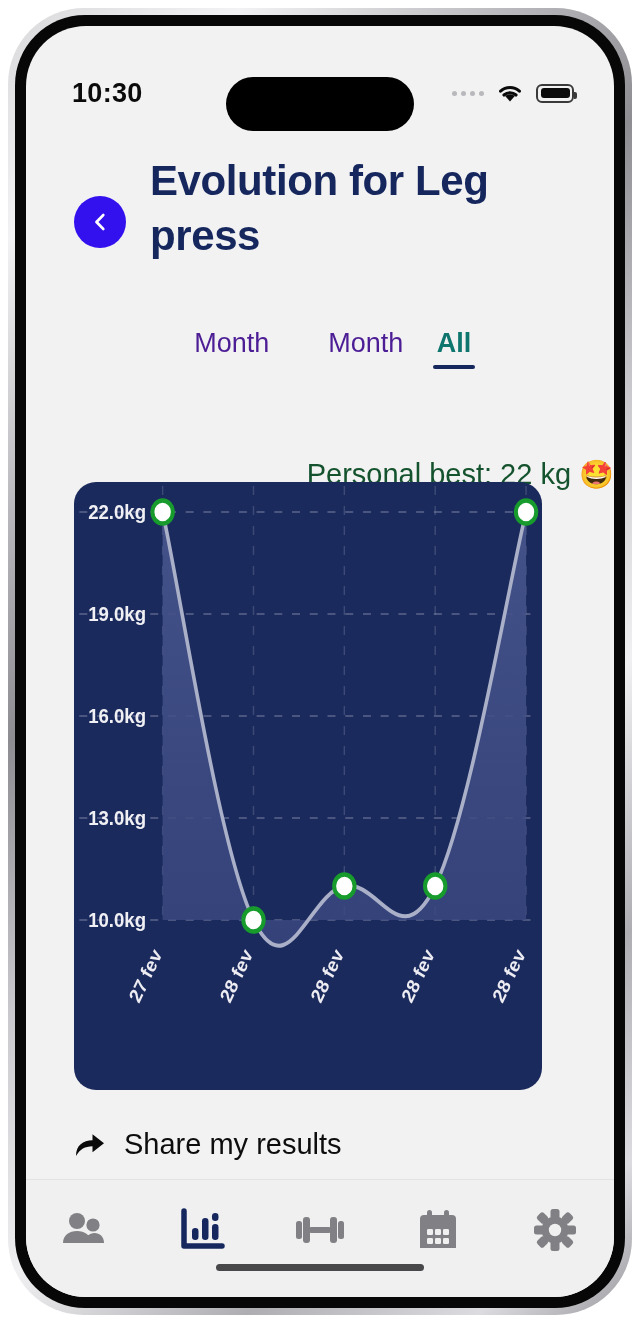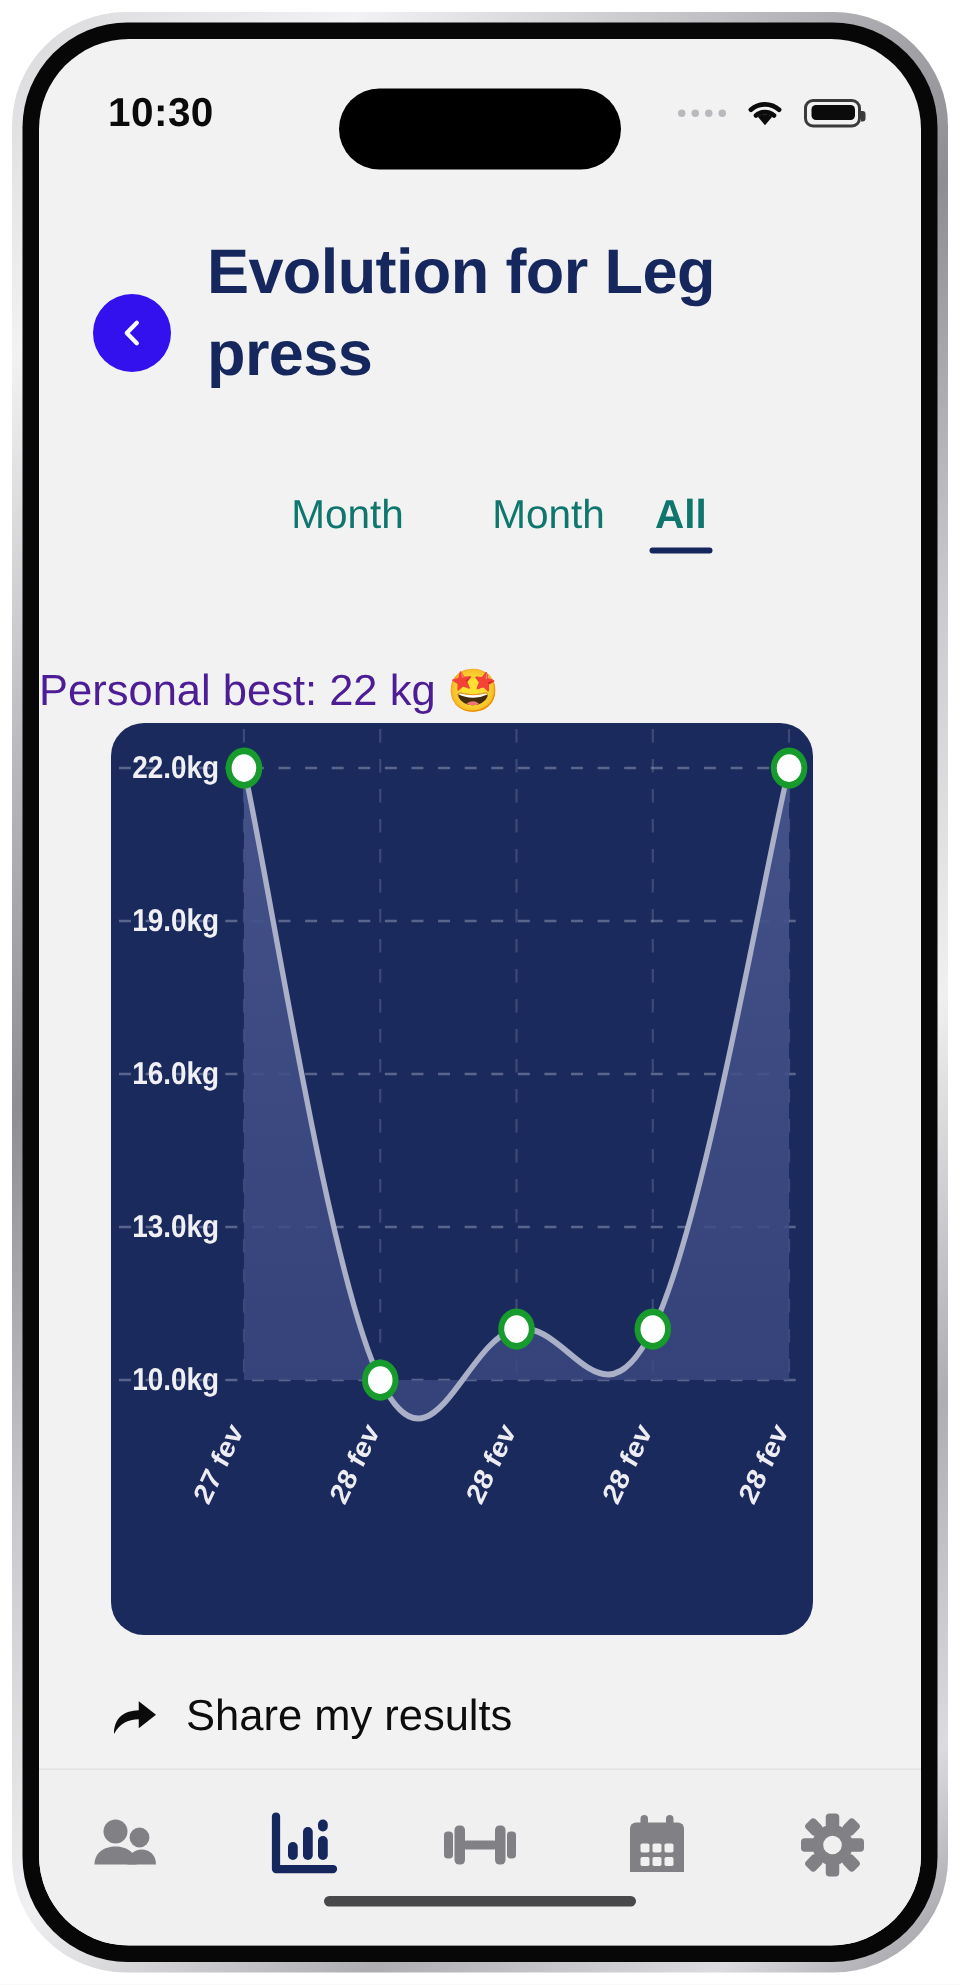--- a/index.html
+++ b/index.html
@@ -23,21 +23,21 @@
     width:100%; height:100%; border-radius:70px; background:#070707;
     padding:11px;
   }
   #phone-screen{
     width:100%; height:100%; border-radius:60px; background:#f2f2f2;
     overflow:hidden; position:relative;
   }
 
   
   #status-bar{
-    position:absolute; top:0; left:0; right:0; height:92px;
+    position:absolute; top:18px; left:0; right:0; height:92px;
     display:flex; align-items:center; justify-content:space-between;
     padding:0 38px;
   }
   #status-time{
     font-size:27px; font-weight:600; color:#0b0b0b; letter-spacing:.3px;
     margin-left:8px; margin-top:6px;
   }
   #dynamic-island{
     position:absolute; left:50%; transform:translateX(-50%); top:33px;
     width:188px; height:54px; border-radius:27px; background:#000;
@@ -50,53 +50,53 @@
     padding:2.5px; display:flex; position:relative;
   }
   #battery-shell::after{
     content:""; position:absolute; right:-5px; top:6px; width:3px; height:7px;
     background:#3a3a3a; border-radius:0 2px 2px 0;
   }
   #battery-level{ flex:1; background:#0b0b0b; border-radius:3px; }
 
   
   #header{
-    position:absolute; top:128px; left:0; right:0;
+    position:absolute; top:128px; left:12px; right:0;
     display:flex; align-items:flex-start; padding:0 36px;
   }
   #back-button{
     width:52px;height:52px;border-radius:50%;background:#3311ee;
     display:flex;align-items:center;justify-content:center;flex:0 0 auto;
     margin-top:42px; cursor:pointer; border:none;
   }
   #page-title{
     font-size:42px; font-weight:bold; color:#16275e; line-height:1.3;
     margin-left:24px; letter-spacing:-.4px;
   }
 
   
   #range-tabs{
     position:absolute; top:296px; left:0; right:0;
     display:flex; justify-content:center; align-items:center; gap:0;
   }
   .range-tab{
-    font-size:27px; color:#0f766e; padding:6px 2px; cursor:pointer;
+    font-size:27px; color:#4c1d95; padding:6px 2px; cursor:pointer;
     background:none;border:none;font-family:inherit; position:relative;
     width:134px; text-align:center;
   }
   .range-tab.active{ color:#0f766e; font-weight:bold; width:auto; padding:6px 4px; }
   .range-tab.active::after{
     content:""; position:absolute; left:0; right:0; bottom:-4px; height:4px;
     background:#16275e; border-radius:2px;
   }
 
   
   #personal-best{
-    position:absolute; top:418px; left:0; right:0; text-align:left;
-    font-size:29px; color:#4c1d95;
+    position:absolute; top:432px; left:0; right:0; text-align:right;
+    font-size:29px; color:#14532d;
   }
   #pb-emoji{ font-size:28px; }
 
   
   #chart-card{
     position:absolute; left:48px; top:456px; width:468px; height:608px;
     background:#1b2a5c; border-radius:22px; overflow:hidden;
   }
   #chart-svg{ position:absolute; inset:0; width:100%; height:100%; }
   .ylabel{ fill:#f0f0f4; font-size:21px; font-weight:bold; font-family:"Liberation Sans",sans-serif; }

